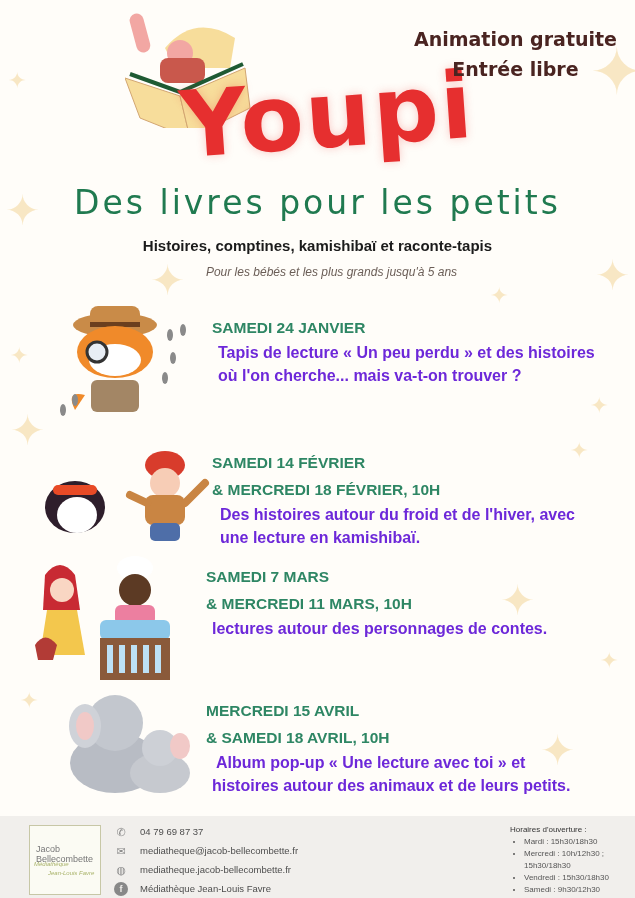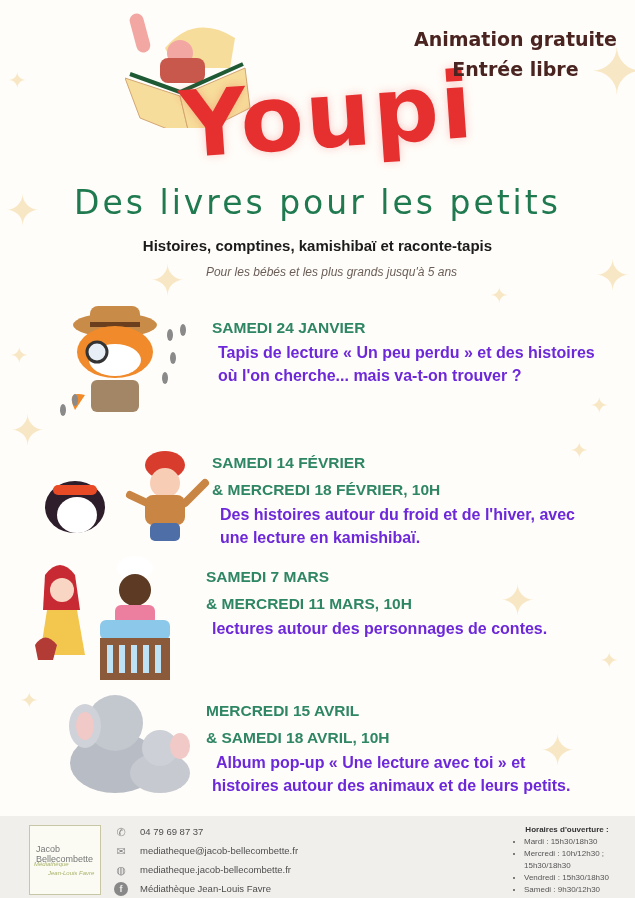--- a/index.html
+++ b/index.html
@@ -31,21 +31,21 @@
 
   
   .footer { position: absolute; left: 0; top: 816px; width: 635px; height: 82px; background: #f1efec; }
   .f-logo { position: absolute; left: 29px; top: 9px; width: 70px; height: 68px; border: 1px solid #c7c7a6; background: #fbfbf3; }
   .f-logo .a { position: absolute; left: 6px; top: 18px; font-size: 9px; color: #777; }
   .f-logo .b { position: absolute; left: 4px; top: 34px; font-size: 6px; color: #a9b36a; font-style: italic; line-height: 9px; }
   .contacts { position: absolute; left: 114px; top: 6px; }
   .contact { display: flex; align-items: center; height: 19px; font-size: 9.5px; color: #4d4d4d; }
   .contact .ic { width: 14px; height: 14px; margin-right: 12px; color: #888; font-size: 11px; text-align: center; line-height: 14px; }
   .hours { position: absolute; left: 510px; top: 8px; font-size: 8px; color: #555; line-height: 12px; }
-  .hours .t { font-weight: bold; color: #333; text-align: center; }
+  .hours .t { font-weight: normal; color: #333; }
   .hours ul { margin: 0; padding-left: 14px; }
   .hours li { margin: 0; }
 </style>
 </head>
 <body>
 
 <span class="star" style="left:5px;top:190px">✦</span>
 <span class="star s" style="left:8px;top:70px">✦</span>
 <span class="star l" style="left:590px;top:40px">✦</span>
 <span class="star" style="left:595px;top:255px">✦</span>

